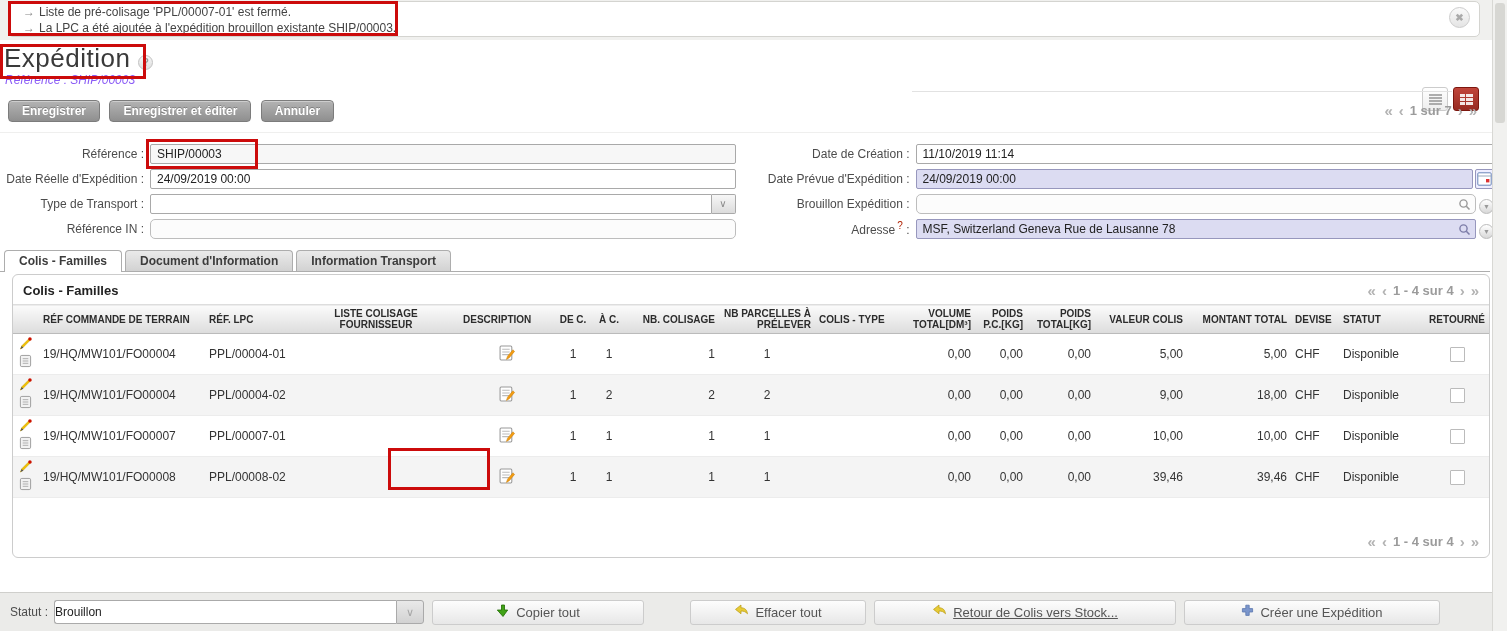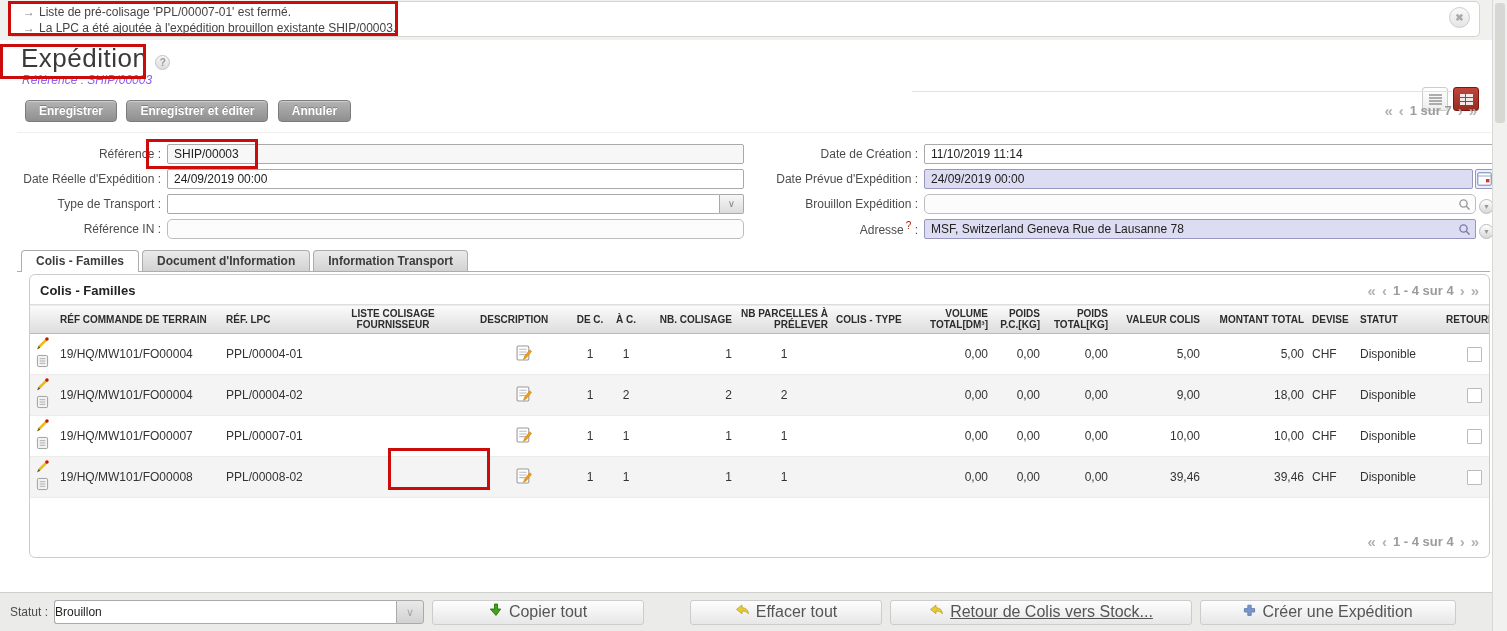--- a/index.html
+++ b/index.html
@@ -24,21 +24,21 @@
     border:1px solid #ccc; color:#aaa; font-size:10px; font-weight:bold;
     display:flex; align-items:center; justify-content:center; cursor:pointer;
   }
   
   .right-gutter {
     position:absolute; right:0; top:0; width:15px; height:631px;
     background:#f1f1ef; border-left:1px solid #d8d8d4; z-index:40;
   }
   .right-gutter .thumb { margin:3px 2px; height:120px; background:#d7d7d3; border-radius:3px; }
   
-  .main { position:relative;padding-left:17px; }
+  .main { position:relative; }
   .page-title-row { padding:3px 0 0 4px; height:33px; display:flex; align-items:center; }
   .page-title { font-size:26px; color:#3a3a3a; letter-spacing:0.5px; }
   .help-badge {
     display:inline-flex; align-items:center; justify-content:center;
     width:15px; height:15px; margin-left:8px; margin-top:8px; border-radius:50%;
     background:linear-gradient(#f6f6f6,#ddd); border:1px solid #c2c2c2;
     color:#999; font-size:10px; font-weight:bold;
   }
   .page-subtitle { padding-left:5px; color:#8b5cf6; height:16px;font-style:italic; }
   .view-toggles { position:absolute; top:47px; right:28px; display:flex; gap:5px; }
@@ -129,25 +129,25 @@
   .status-label { color:#4c4c4c; margin-right:6px; white-space:nowrap; }
   .status-select { display:flex; width:370px; height:24px; }
   .status-value { flex:1; background:#fff; border:1px solid #aaa; border-right:none; border-radius:3px 0 0 3px; padding:4px 0; color:#222; }
   .status-chev {
     width:28px; background:linear-gradient(#e9e9e9,#d2d2d2); border:1px solid #aaa;
     border-radius:0 3px 3px 0; display:flex; align-items:center; justify-content:center;
     color:#a6a6a6; font-size:11px;
   }
   .fbtn {
     height:25px; background:linear-gradient(#fdfdfd,#e7e7e7); border:1px solid #ccc;
-    border-radius:3px; color:#555; font-size:16px; display:flex; align-items:center;
+    border-radius:3px; color:#555; font-size:13px; display:flex; align-items:center;
     justify-content:center; gap:6px; cursor:pointer; white-space:nowrap;
   }
   .fbtn.b1 { width:212px; margin-left:8px; }
-  .fbtn.b2 { width:192px; margin-left:46px; }
+  .fbtn.b2 { width:176px; margin-left:46px; }
   .fbtn.b3 { width:302px; margin-left:8px;text-decoration:underline; }
   .fbtn.b4 { width:256px; margin-left:8px; }
   
   .anno { position:absolute; border:3px solid #cc0b0b; z-index:50; pointer-events:none; }
   .anno1 { left:8px;   top:1px;   width:390px; height:35px; }
   .anno2 { left:0px;   top:44px;  width:146px; height:35px; }
   .anno3 { left:146px; top:139px; width:112px; height:30px; }
   .anno4 { left:388px; top:448px; width:102px; height:42px; }
 </style>
 </head>

